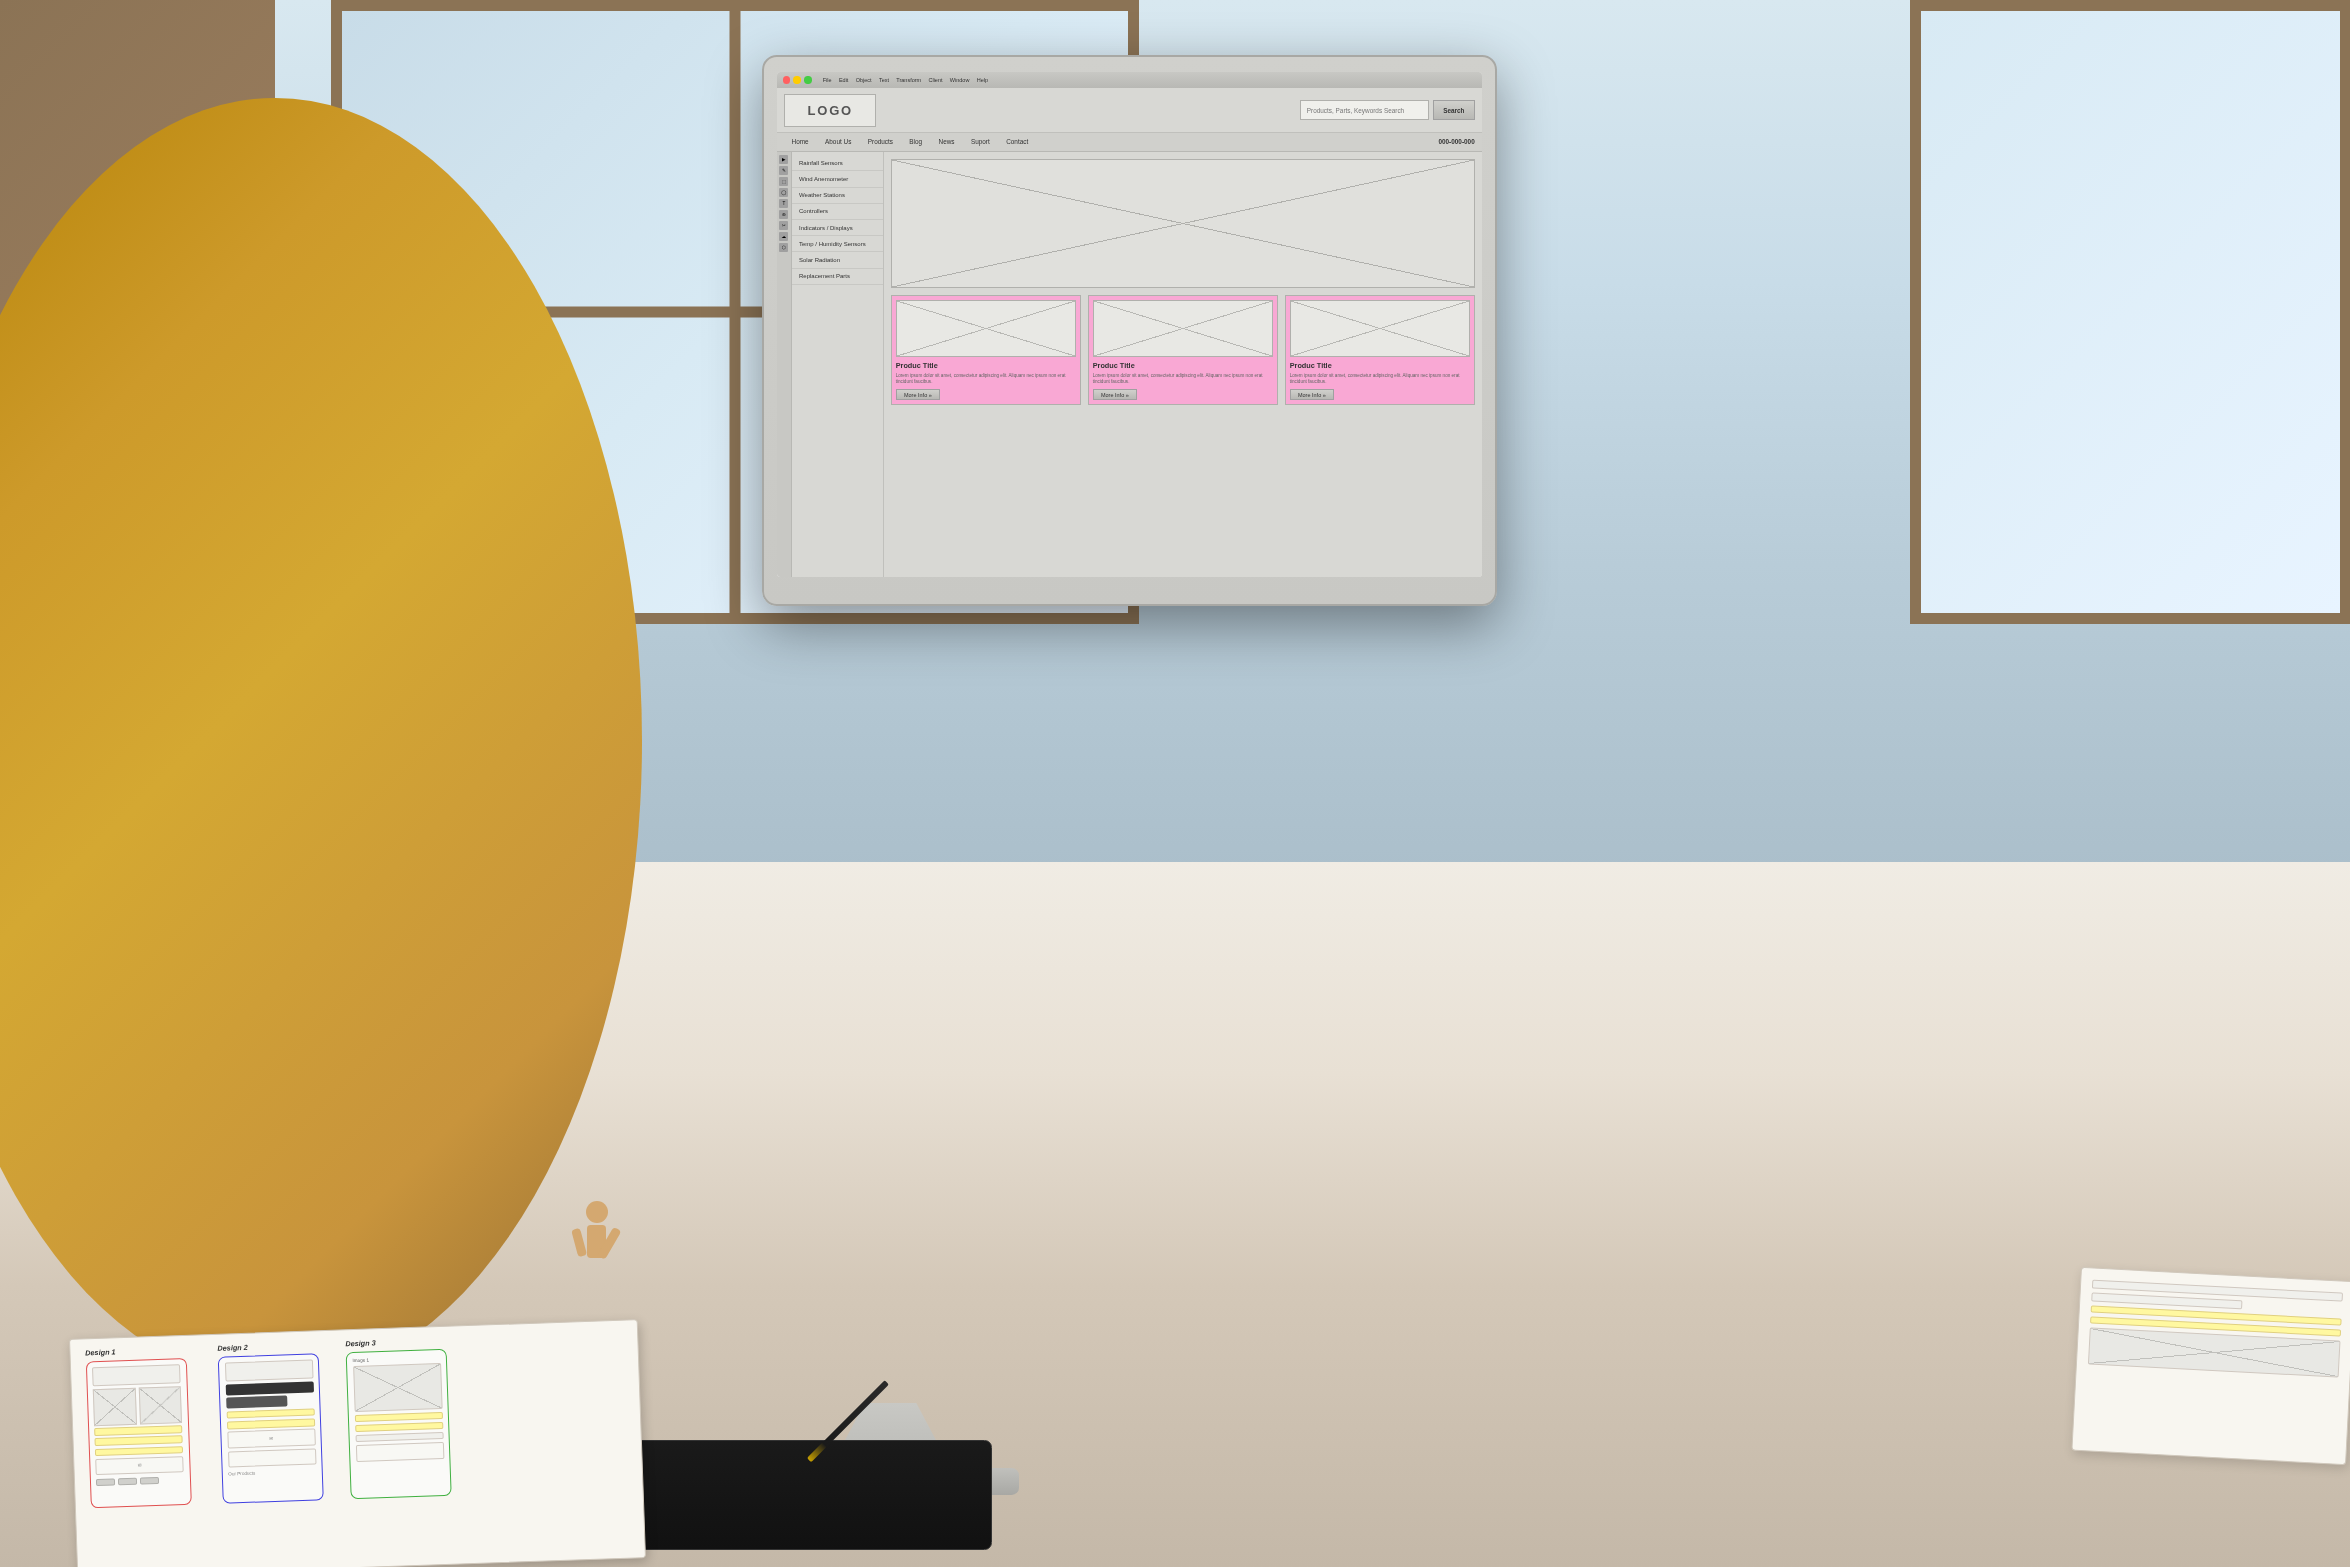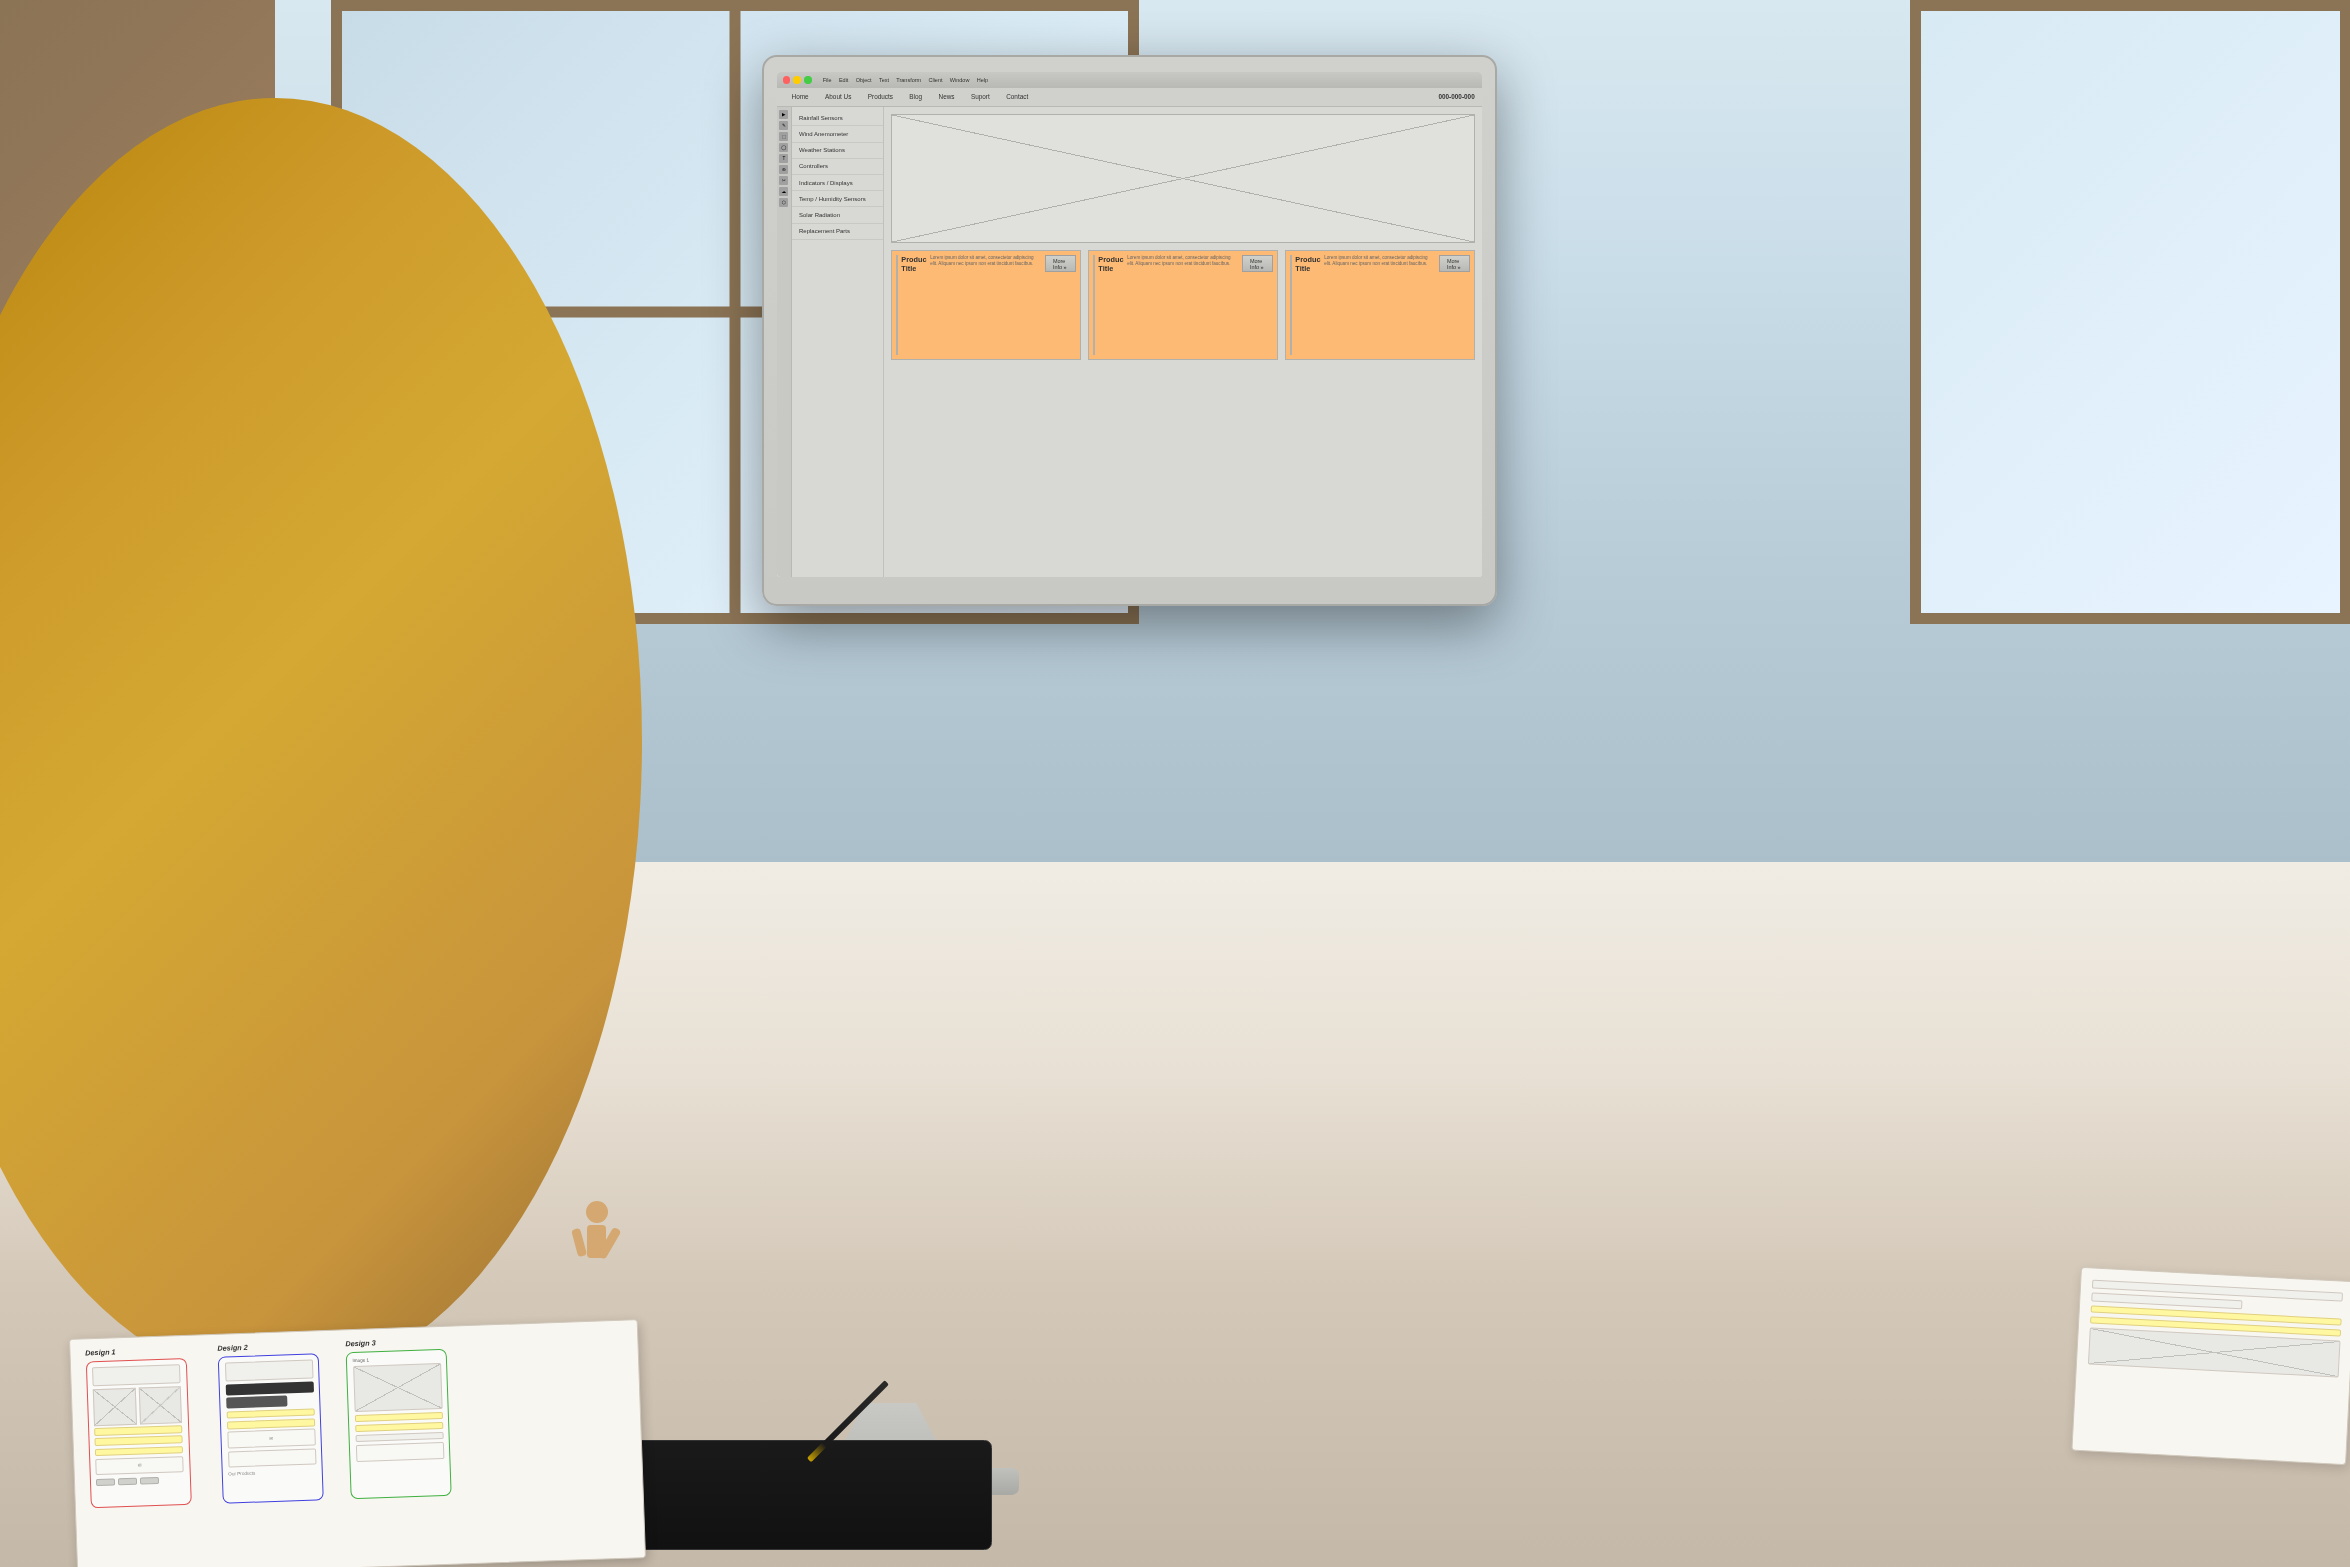--- a/index.html
+++ b/index.html
@@ -249,24 +249,24 @@
     }
 
     
     .products-row {
       display: flex;
       gap: 7.3px;
       height: 110px;
     }
     .product-card {
       flex: 1;
-      background: #fdba74;
+      background: #f9a8d4;
       border: 0.9px solid #b0b0ac;
       display: flex;
-      flex-direction: row;
+      flex-direction: column;
       padding: 3.7px;
       gap: 3.7px;
     }
     .product-img {
       flex: 1;
       background: #e8e8e4;
       border: 0.9px solid #b0b0ac;
       position: relative;
     }
     .product-img::before {
@@ -455,20 +455,33 @@
         <span>Text</span>
         <span>Transform</span>
         <span>Client</span>
         <span>Window</span>
         <span>Help</span>
       </div>
     </div>
 
     <div class="screen-body">
 
+      <div class="screen-header">
+        <div class="logo-box">
+          <span>LOGO</span>
+        </div>
+        <div class="search-area">
+          <div class="search-input-box">
+            <span>Products, Parts, Keywords Search</span>
+          </div>
+          <div class="search-btn">
+            <span>Search</span>
+          </div>
+        </div>
+      </div>
 
       <div class="screen-nav">
         <span class="nav-item">Home</span>
         <span class="nav-item">About Us</span>
         <span class="nav-item">Products</span>
         <span class="nav-item">Blog</span>
         <span class="nav-item">News</span>
         <span class="nav-item">Suport</span>
         <span class="nav-item">Contact</span>
         <span class="nav-phone">000-000-000</span>

